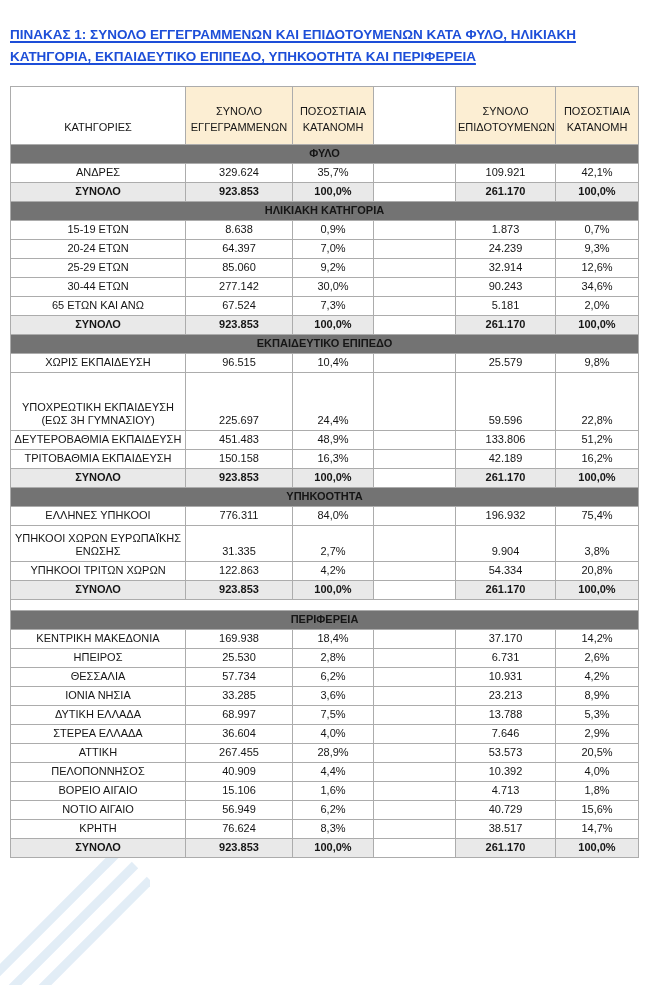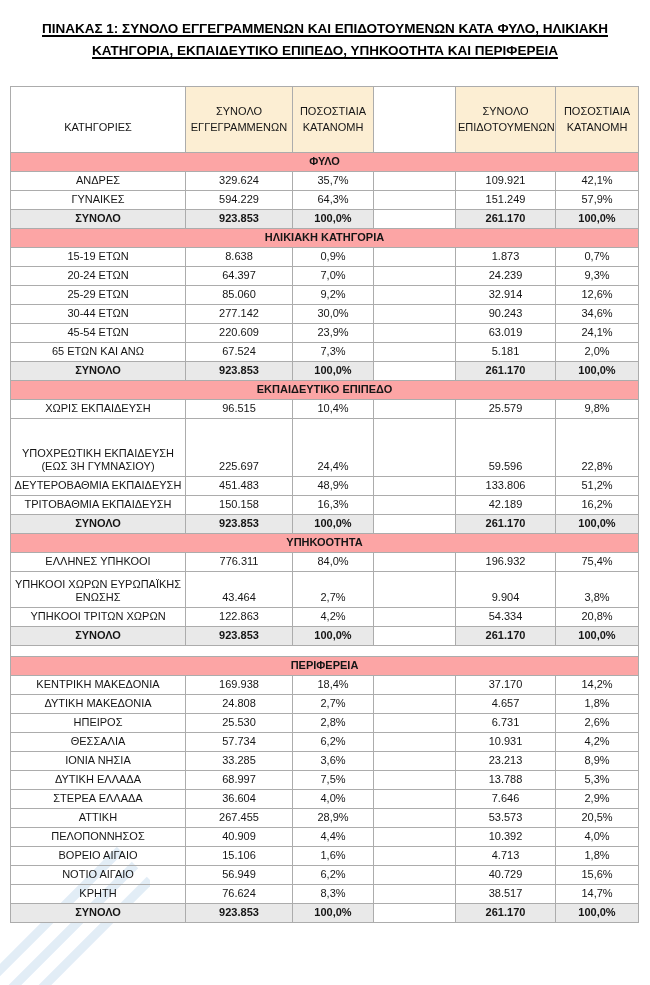--- a/index.html
+++ b/index.html
@@ -2,36 +2,36 @@
 <html style="--header-fill: #FCEED3; --total-fill: #E9E9E9; --border: #ACACAC;"><head>
 <meta charset="utf-8">
 <style>
   html,body{margin:0;padding:0}
   body{
     width:650px;height:985px;background:#ffffff;position:relative;overflow:hidden;
     font-family:"Liberation Sans",sans-serif;color:#111;
   }
   .page{position:absolute;inset:0}
   .doc-title{
-    position:absolute;top:18px;left:10px;width:630px;text-align:center;
-    font-weight:bold;font-size:13.5px;line-height:1.6;color:#000000;
+    position:absolute;top:24px;left:10px;width:630px;text-align:left;
+    font-weight:bold;font-size:13.5px;line-height:1.6;color:#1d4ed8;
   }
   .doc-title .title-line{text-decoration:underline;text-underline-offset:2px;text-decoration-thickness:1.5px}
   table.stat-table{
     position:absolute;top:86px;left:10px;width:628px;z-index:1;
     border-collapse:collapse;table-layout:fixed;font-size:11px;color:#151515;
   }
   td{
     border:1px solid var(--border,#acacac);
     text-align:center;vertical-align:middle;
     height:18px;padding:0 2px;line-height:1.25;overflow:hidden;
   }
-  thead td{vertical-align:bottom;height:49px;padding-bottom:16px;line-height:1.45}
+  thead td{vertical-align:bottom;height:49px;padding-bottom:8px;line-height:1.45}
   thead td.fill{background:var(--header-fill,#fcEEd3)}
-  tr.section-row td{font-weight:bold;background:#fca5a5}
+  tr.section-row td{font-weight:bold;background:#737373}
   tr.total-row td{font-weight:bold;background:var(--total-fill,#e9e9e9)}
   tr.total-row td.gap-cell{background:#fff}
   tr.tall td{vertical-align:bottom;padding-bottom:2px}
   tr.spacer-row td{height:10px;background:transparent}
   .watermark{position:absolute;left:0;bottom:0;z-index:0}
 </style>
 </head>
 <body>
 
 <div class="page">
@@ -73,28 +73,20 @@
           <td colspan="6">ΦΥΛΟ</td>
         </tr>
         <tr class="data-row">
           <td>ΑΝΔΡΕΣ</td>
           <td>329.624</td>
           <td>35,7%</td>
           <td class="gap-cell"></td>
           <td>109.921</td>
           <td>42,1%</td>
         </tr>
-        <tr class="data-row">
-          <td>ΓΥΝΑΙΚΕΣ</td>
-          <td>594.229</td>
-          <td>64,3%</td>
-          <td class="gap-cell"></td>
-          <td>151.249</td>
-          <td>57,9%</td>
-        </tr>
         <tr class="data-row total-row">
           <td>ΣΥΝΟΛΟ</td>
           <td>923.853</td>
           <td>100,0%</td>
           <td class="gap-cell"></td>
           <td>261.170</td>
           <td>100,0%</td>
         </tr>
         <tr class="section-row">
           <td colspan="6">ΗΛΙΚΙΑΚΗ ΚΑΤΗΓΟΡΙΑ</td>
@@ -123,28 +115,20 @@
           <td>32.914</td>
           <td>12,6%</td>
         </tr>
         <tr class="data-row">
           <td>30-44 ΕΤΩΝ</td>
           <td>277.142</td>
           <td>30,0%</td>
           <td class="gap-cell"></td>
           <td>90.243</td>
           <td>34,6%</td>
-        </tr>
-        <tr class="data-row">
-          <td>45-54 ΕΤΩΝ</td>
-          <td>220.609</td>
-          <td>23,9%</td>
-          <td class="gap-cell"></td>
-          <td>63.019</td>
-          <td>24,1%</td>
         </tr>
         <tr class="data-row">
           <td>65 ΕΤΩΝ ΚΑΙ ΑΝΩ</td>
           <td>67.524</td>
           <td>7,3%</td>
           <td class="gap-cell"></td>
           <td>5.181</td>
           <td>2,0%</td>
         </tr>
         <tr class="data-row total-row">
@@ -204,21 +188,21 @@
         <tr class="data-row">
           <td>ΕΛΛΗΝΕΣ ΥΠΗΚΟΟΙ</td>
           <td>776.311</td>
           <td>84,0%</td>
           <td class="gap-cell"></td>
           <td>196.932</td>
           <td>75,4%</td>
         </tr>
         <tr class="data-row tall" style="height: 36px;">
           <td>ΥΠΗΚΟΟΙ ΧΩΡΩΝ ΕΥΡΩΠΑΪΚΗΣ ΕΝΩΣΗΣ</td>
-          <td>43.464</td>
+          <td>31.335</td>
           <td>2,7%</td>
           <td class="gap-cell"></td>
           <td>9.904</td>
           <td>3,8%</td>
         </tr>
         <tr class="data-row">
           <td>ΥΠΗΚΟΟΙ ΤΡΙΤΩΝ ΧΩΡΩΝ</td>
           <td>122.863</td>
           <td>4,2%</td>
           <td class="gap-cell"></td>
@@ -241,28 +225,20 @@
         </tr>
         <tr class="data-row">
           <td>ΚΕΝΤΡΙΚΗ ΜΑΚΕΔΟΝΙΑ</td>
           <td>169.938</td>
           <td>18,4%</td>
           <td class="gap-cell"></td>
           <td>37.170</td>
           <td>14,2%</td>
         </tr>
         <tr class="data-row">
-          <td>ΔΥΤΙΚΗ ΜΑΚΕΔΟΝΙΑ</td>
-          <td>24.808</td>
-          <td>2,7%</td>
-          <td class="gap-cell"></td>
-          <td>4.657</td>
-          <td>1,8%</td>
-        </tr>
-        <tr class="data-row">
           <td>ΗΠΕΙΡΟΣ</td>
           <td>25.530</td>
           <td>2,8%</td>
           <td class="gap-cell"></td>
           <td>6.731</td>
           <td>2,6%</td>
         </tr>
         <tr class="data-row">
           <td>ΘΕΣΣΑΛΙΑ</td>
           <td>57.734</td>

